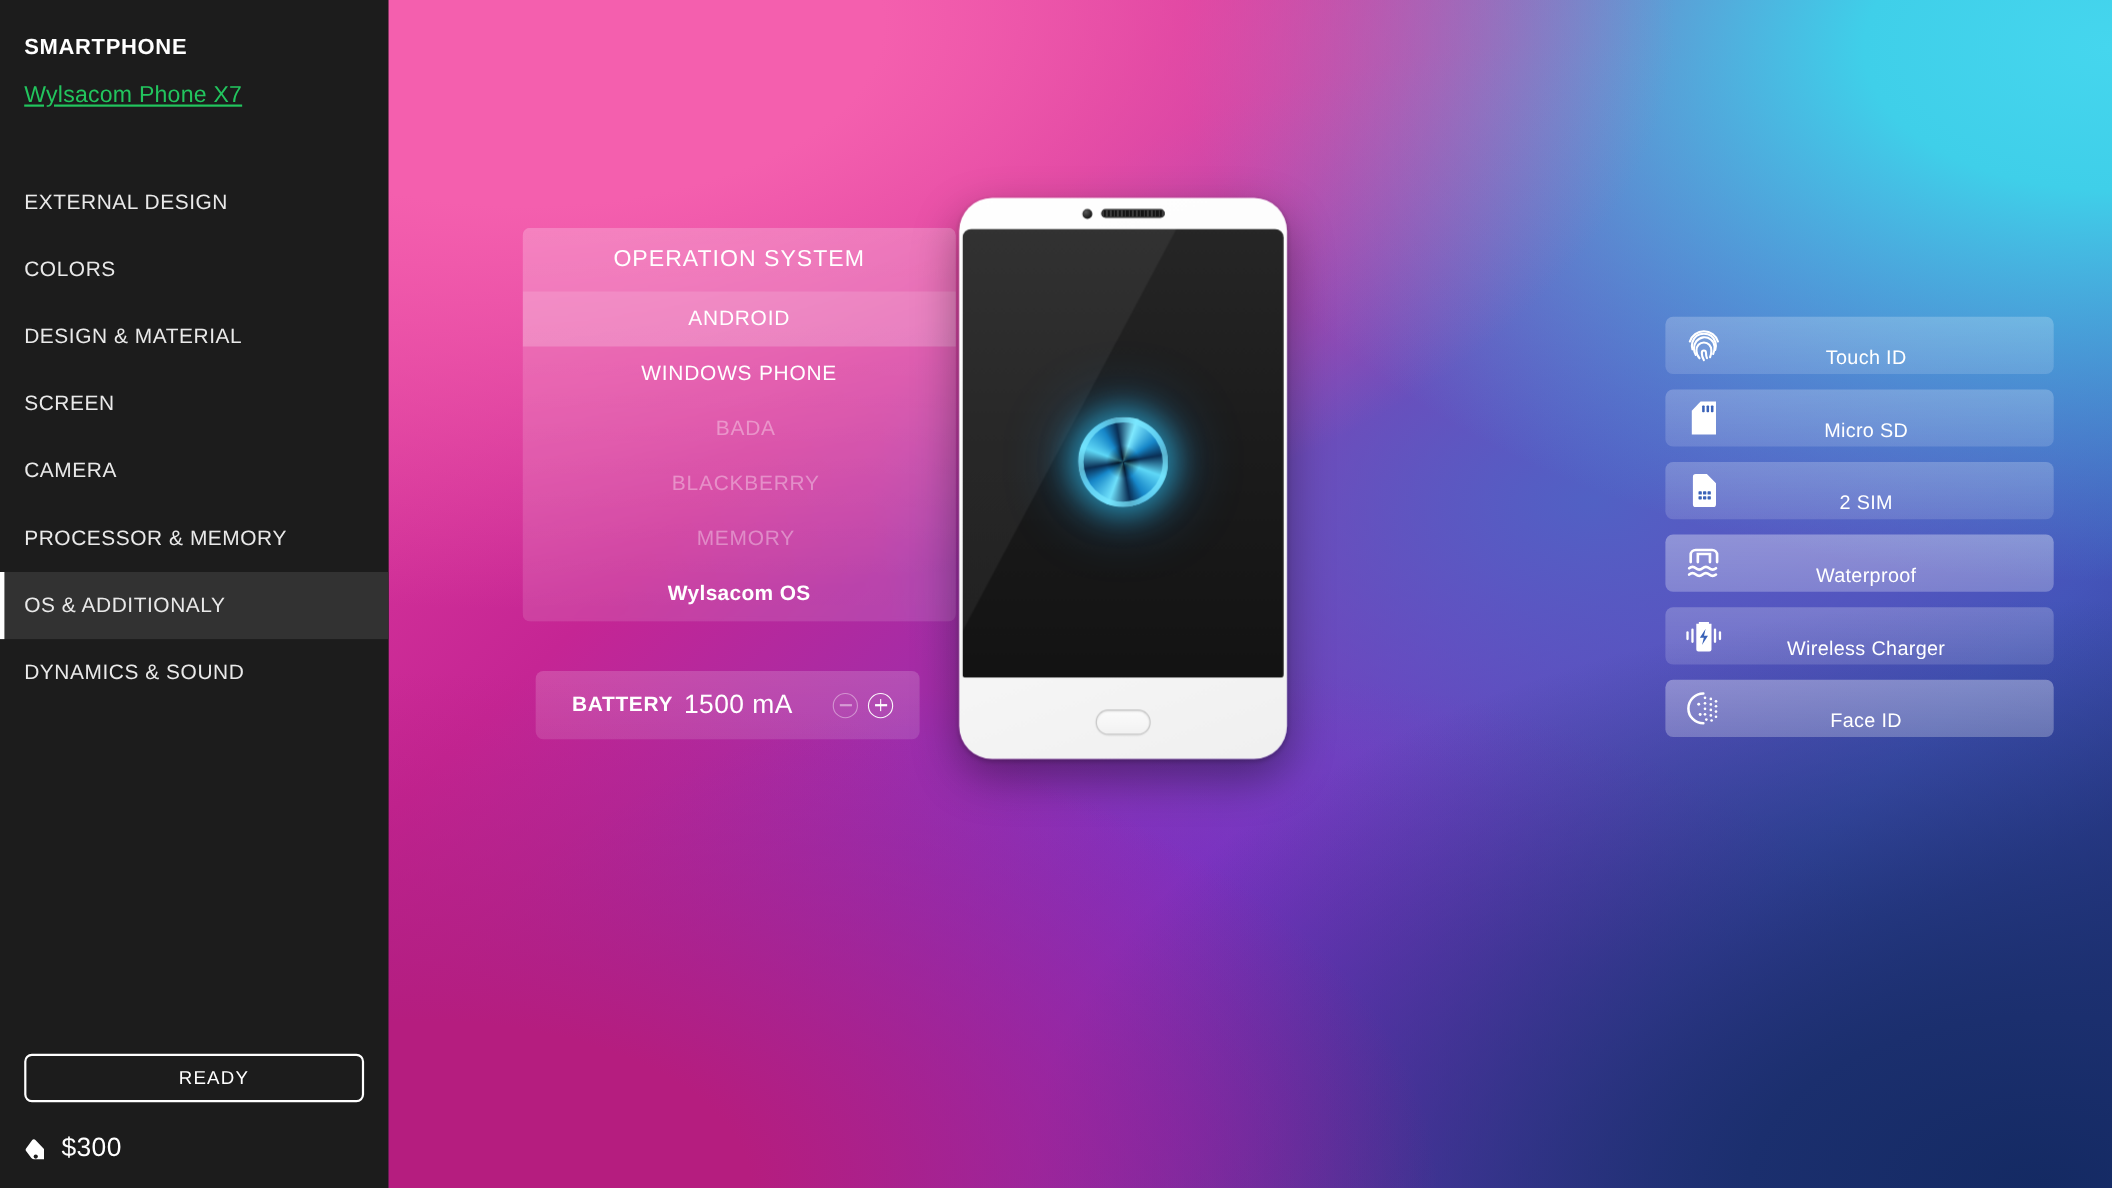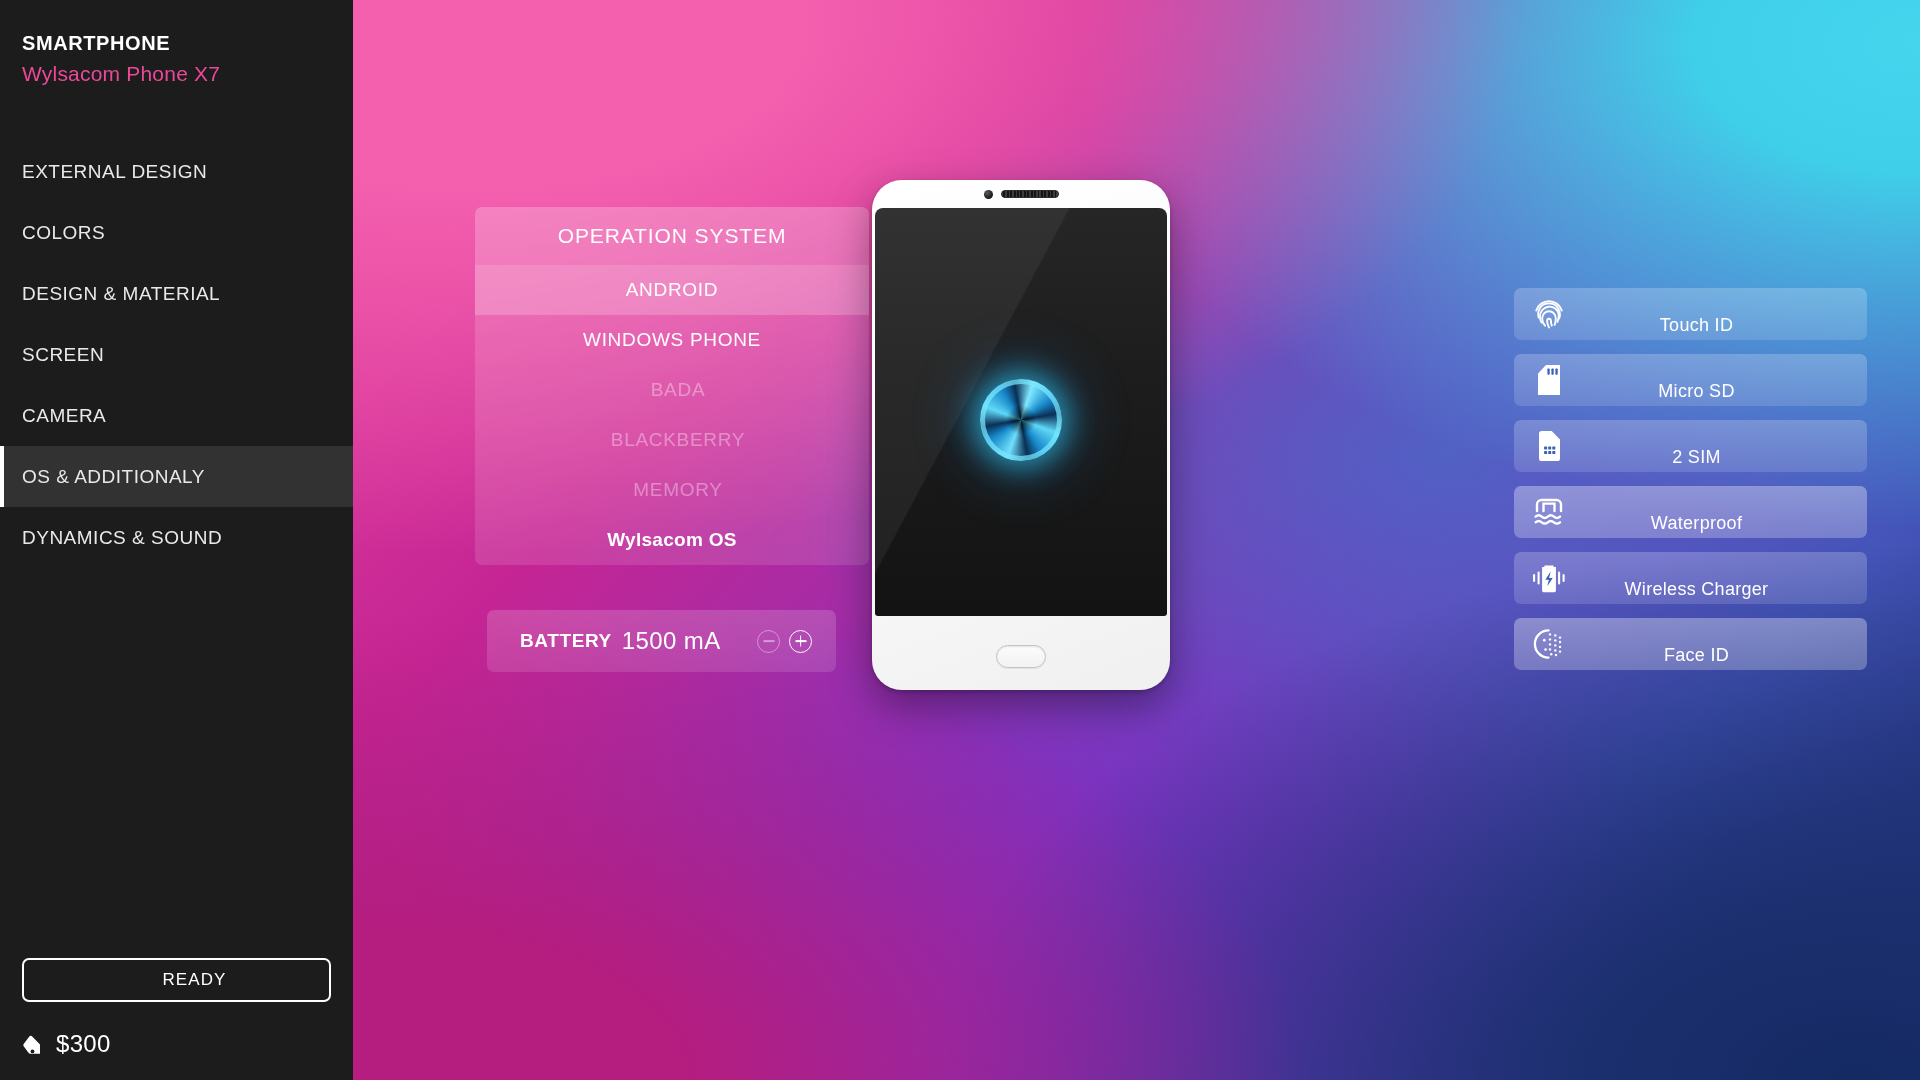--- a/index.html
+++ b/index.html
@@ -20,22 +20,22 @@
     background:#1c1c1c;
     flex:0 0 353px;
     z-index:5;
   }
   .brand { padding:30px 0 0 22px; }
   .brand-title {
     color:#fff; font-size:20px; font-weight:700;
     letter-spacing:0.6px; line-height:1.35;
   }
   .brand-model {
-    color:#ec4899; font-size:21px; font-weight:400;
-    letter-spacing:0.2px; line-height:1.45; margin-top:2px;
+    color:#22c55e; font-size:21px; font-weight:400;
+    letter-spacing:0.2px; line-height:1.45; margin-top:15px;text-decoration:underline;
   }
   .nav { margin-top:52px; }
   .nav-item {
     position:relative;
     height:61px;
     display:flex; align-items:center;
     padding-left:22px;
     color:#e9e9e9;
     font-size:19px;
     letter-spacing:0.5px;
@@ -282,20 +282,23 @@
         <span>COLORS</span>
       </div>
       <div class="nav-item">
         <span>DESIGN &amp; MATERIAL</span>
       </div>
       <div class="nav-item">
         <span>SCREEN</span>
       </div>
       <div class="nav-item">
         <span>CAMERA</span>
+      </div>
+      <div class="nav-item">
+        <span>PROCESSOR &amp; MEMORY</span>
       </div>
       <div class="nav-item active">
         <span>OS &amp; ADDITIONALY</span>
       </div>
       <div class="nav-item">
         <span>DYNAMICS &amp; SOUND</span>
       </div>
     </nav>
 
     <div class="footer">

